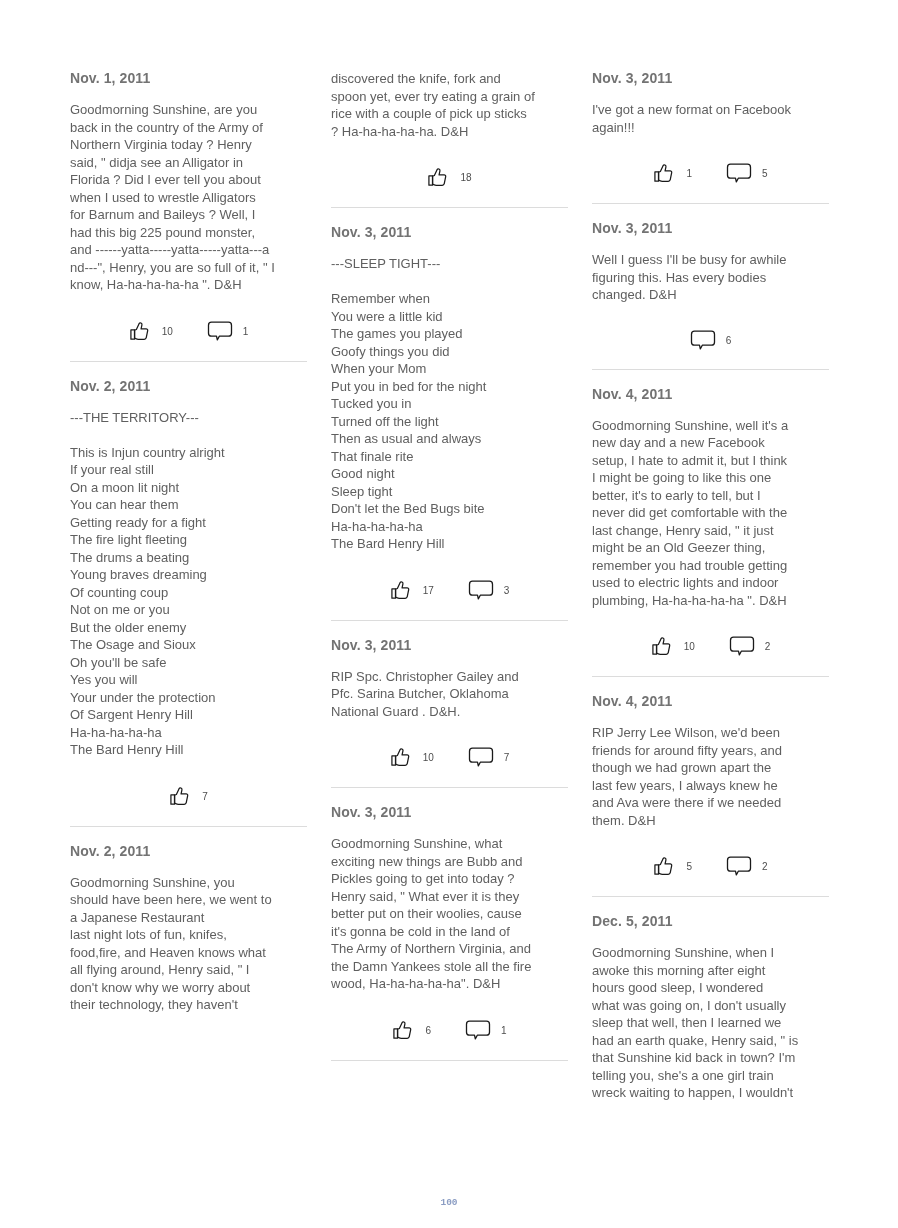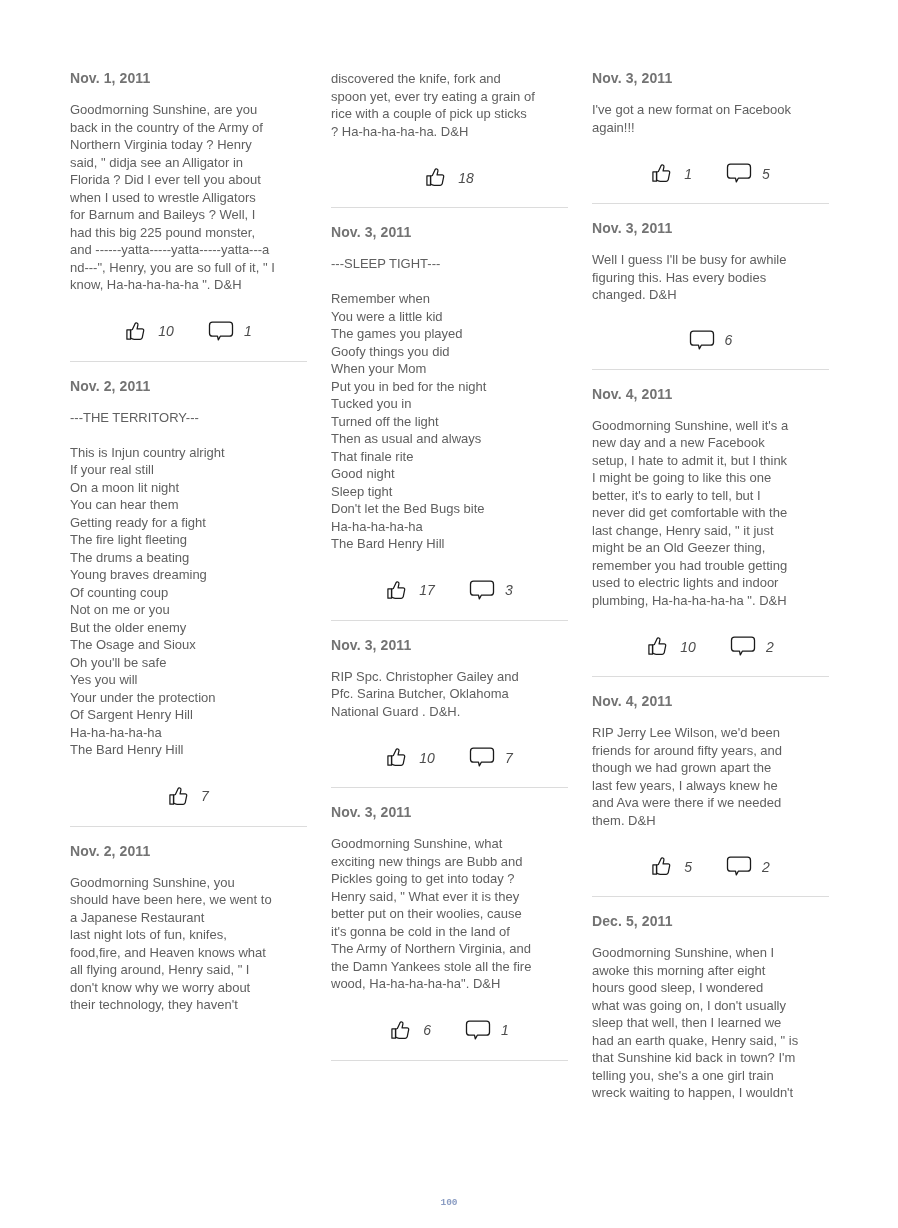--- a/index.html
+++ b/index.html
@@ -34,21 +34,21 @@
     white-space: pre-line;
   }
   .engagement {
     display: flex;
     justify-content: center;
     align-items: center;
     gap: 34px;
     margin: 26px 0 0 0;
   }
   .eng-group { display: flex; align-items: center; gap: 10px; }
-  .eng-count { font-size: 14px; color: #4d4d4d; font-style: italic; }
+  .eng-count { font-size: 10px; color: #4d4d4d; }
   .like-svg { width: 23px; height: 23px; }
   .comment-svg { width: 26px; height: 21px; }
   .separator {
     border: none;
     border-top: 1px solid #dcdcdc;
     margin: 18px 0 16px 0;
   }
   .page-number {
     position: absolute;
     bottom: 20px; left: 0; right: 0;

